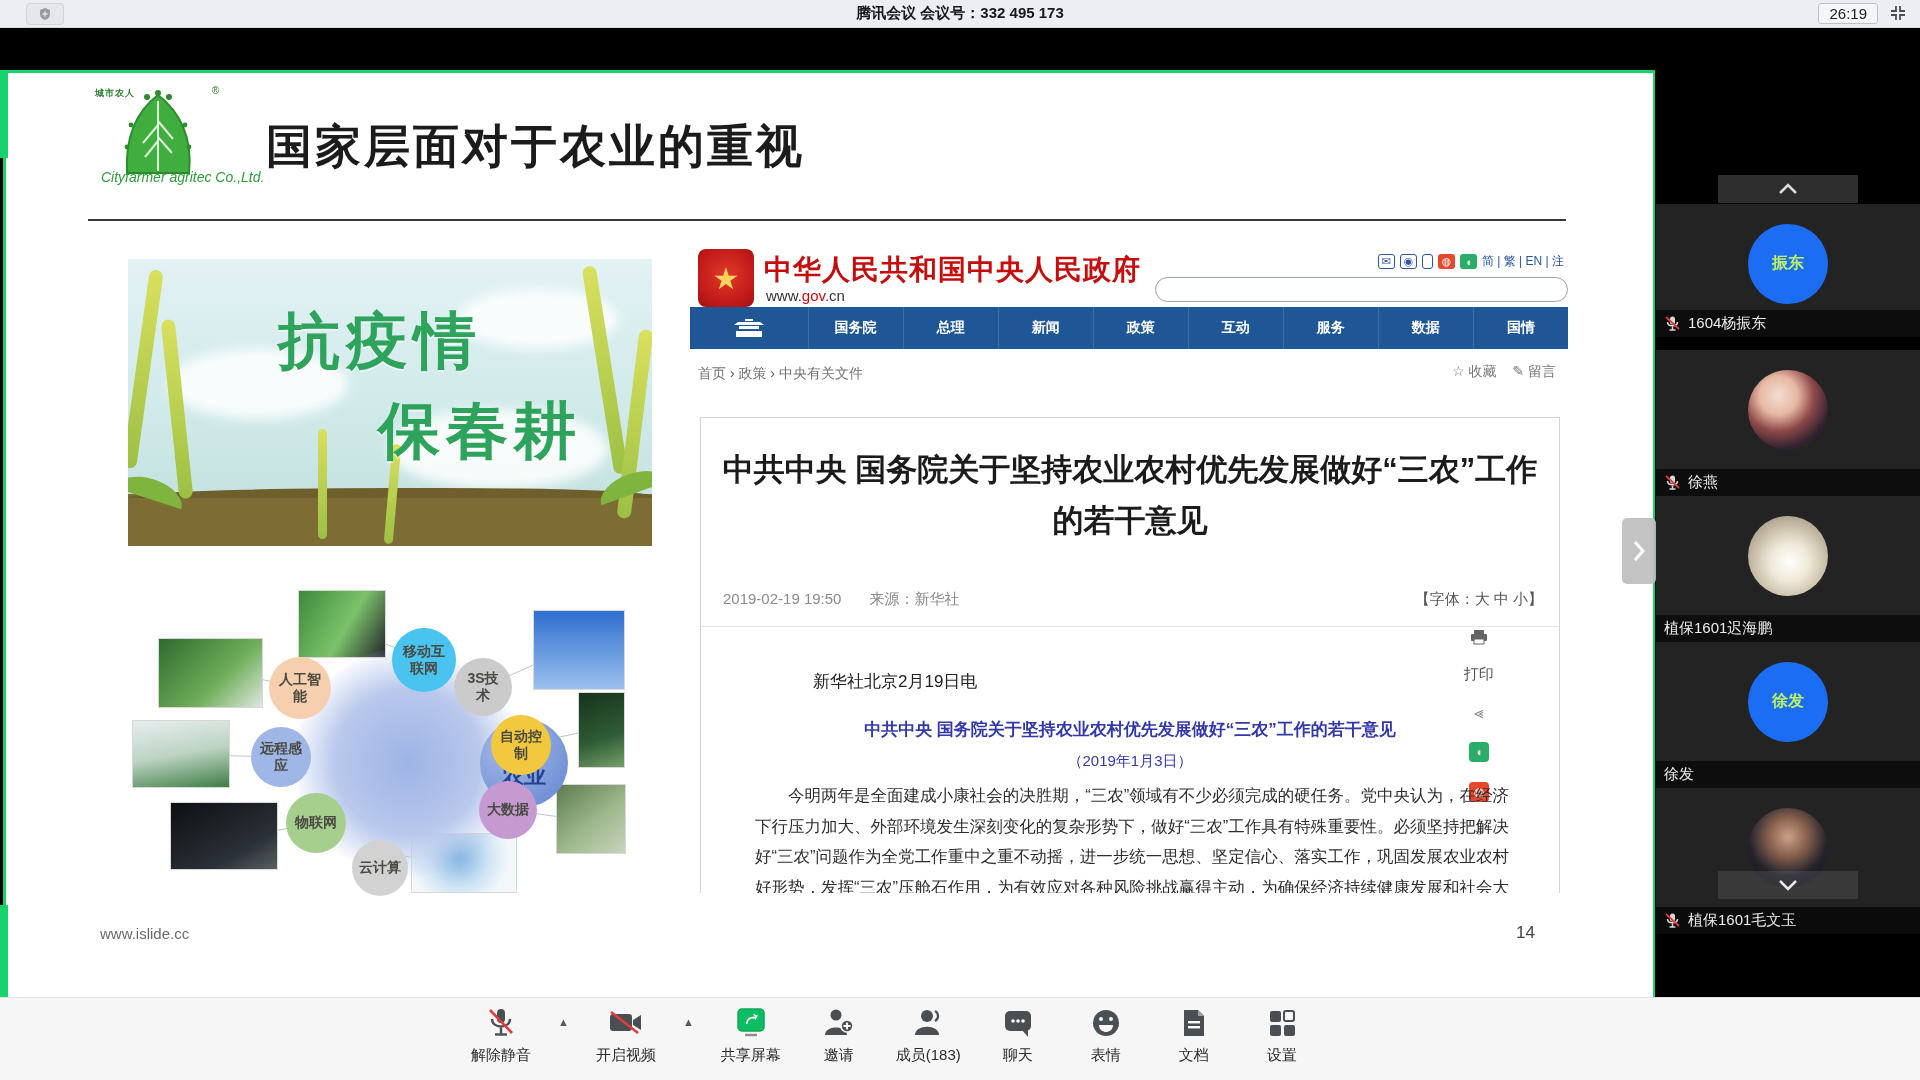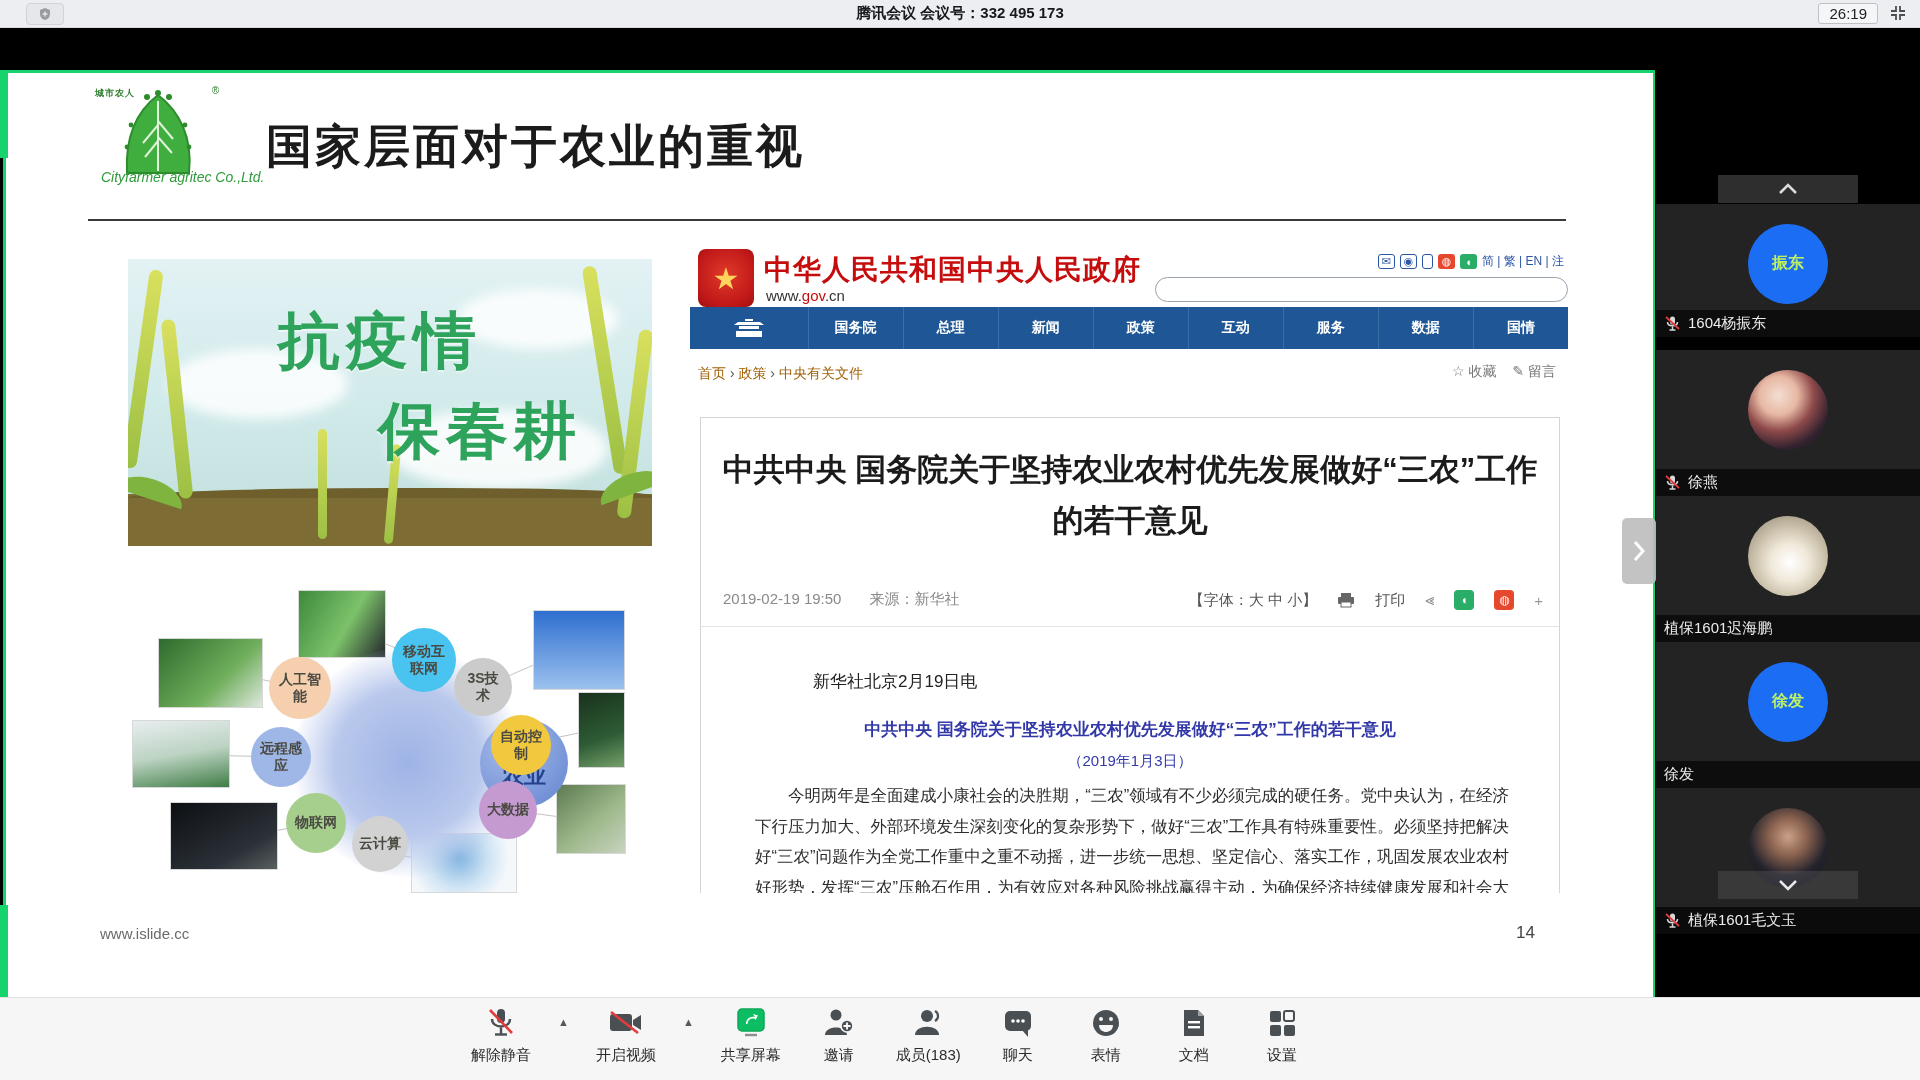--- a/index.html
+++ b/index.html
@@ -58,26 +58,26 @@
   .gov-url { position:absolute; left:76px; top:42px; font-size:15px; color:#333; }
   .gov-url .red { color:#c50d0d; }
   .gov-icons { position:absolute; right:4px; top:8px; display:flex; align-items:center; gap:5px; font-size:13px; }
   .gi { width:17px; height:15px; display:flex; align-items:center; justify-content:center; border-radius:3px; font-size:11px; color:#fff; }
   .gov-lang { color:#2a55a5; font-size:12px; }
   .gov-search { position:absolute; left:465px; top:32px; width:413px; height:25px; border:1px solid #9aa2ac; border-radius:13px; background:#fff; }
   .gov-nav { position:absolute; left:0; top:62px; width:878px; height:42px; background:#1f5796; display:flex; align-items:stretch; }
   .gn-item { display:flex; align-items:center; justify-content:center; color:#fff; font-size:14px; font-weight:bold; flex:1; border-right:1px solid #3b6ea7; }
   .gn-home { flex:1.25; }
   .gov-crumbs { position:absolute; left:8px; top:120px; font-size:14px; color:#555; }
-  .gov-crumbs b { font-weight:normal; color:#a16207; }
+  .gov-crumbs b { font-weight:normal; color:#737373; }
   .gov-acts { position:absolute; right:12px; top:118px; font-size:14px; color:#777; display:flex; gap:16px; }
   .abox { position:absolute; left:10px; top:172px; width:860px; height:760px; border:1px solid #d4d4d4; background:#fff; }
   .a-title { position:absolute; left:20px; right:20px; top:26px; text-align:center; font-size:31px; font-weight:900; color:#1b1b1b; line-height:1.65; }
   .a-meta { position:absolute; left:22px; right:16px; top:172px; font-size:15px; color:#8a8a8a; display:flex; }
-  .a-meta .right { margin-left:auto; display:flex; align-items:center; gap:20px; color:#555; }
+  .a-meta .right { margin-left:auto; display:flex; align-items:center; gap:20px; color:#555;flex-direction:column; }
   .mi { width:20px; height:20px; border-radius:4px; display:inline-flex; align-items:center; justify-content:center; color:#fff; font-size:12px; }
   .a-div { position:absolute; left:0; right:0; top:208px; border-top:1px solid #e4e4e4; }
   .a-lead { position:absolute; left:112px; top:252px; font-size:17px; color:#222; }
   .a-doc-title { position:absolute; left:30px; right:30px; top:300px; text-align:center; font-size:17px; font-weight:bold; color:#3238a8; }
   .a-doc-date { position:absolute; left:0; right:0; top:334px; text-align:center; font-size:15px; color:#3238a8; }
   .a-body { position:absolute; left:54px; right:50px; top:362px; font-size:16.5px; color:#2d2d2d; line-height:1.85; text-align:justify; text-indent:2em; }
 
   
   .sidebar { position:absolute; left:1656px; top:28px; width:264px; height:969px; background:#000; }
   .tile { position:absolute; left:0; width:264px; height:119px; background:#232323; display:flex; align-items:center; justify-content:center; }
@@ -202,21 +202,21 @@
         </div>
       <div class="dnode" style="left:355px;top:107px;width:58px;height:58px;background:#cbcbcb;">
           <span>3S技术</span>
         </div>
       <div class="dnode" style="left:393px;top:165px;width:60px;height:60px;background:#f2c93e;">
           <span>自动控制</span>
         </div>
       <div class="dnode" style="left:380px;top:230px;width:58px;height:58px;background:#c49ad0;">
           <span>大数据</span>
         </div>
-      <div class="dnode" style="left:252px;top:264px;width:56px;height:56px;background:#d2d2d2;align-items:center;">
+      <div class="dnode" style="left:252px;top:288px;width:56px;height:56px;background:#d2d2d2;align-items:center;">
           <span>云计算</span>
         </div>
       <div class="dnode" style="left:188px;top:243px;width:60px;height:60px;background:#a6cf8e;">
           <span>物联网</span>
         </div>
       <div class="dnode" style="left:153px;top:177px;width:60px;height:60px;background:#9fb7e6;">
           <span>远程感应</span>
         </div>
     </div>
 

